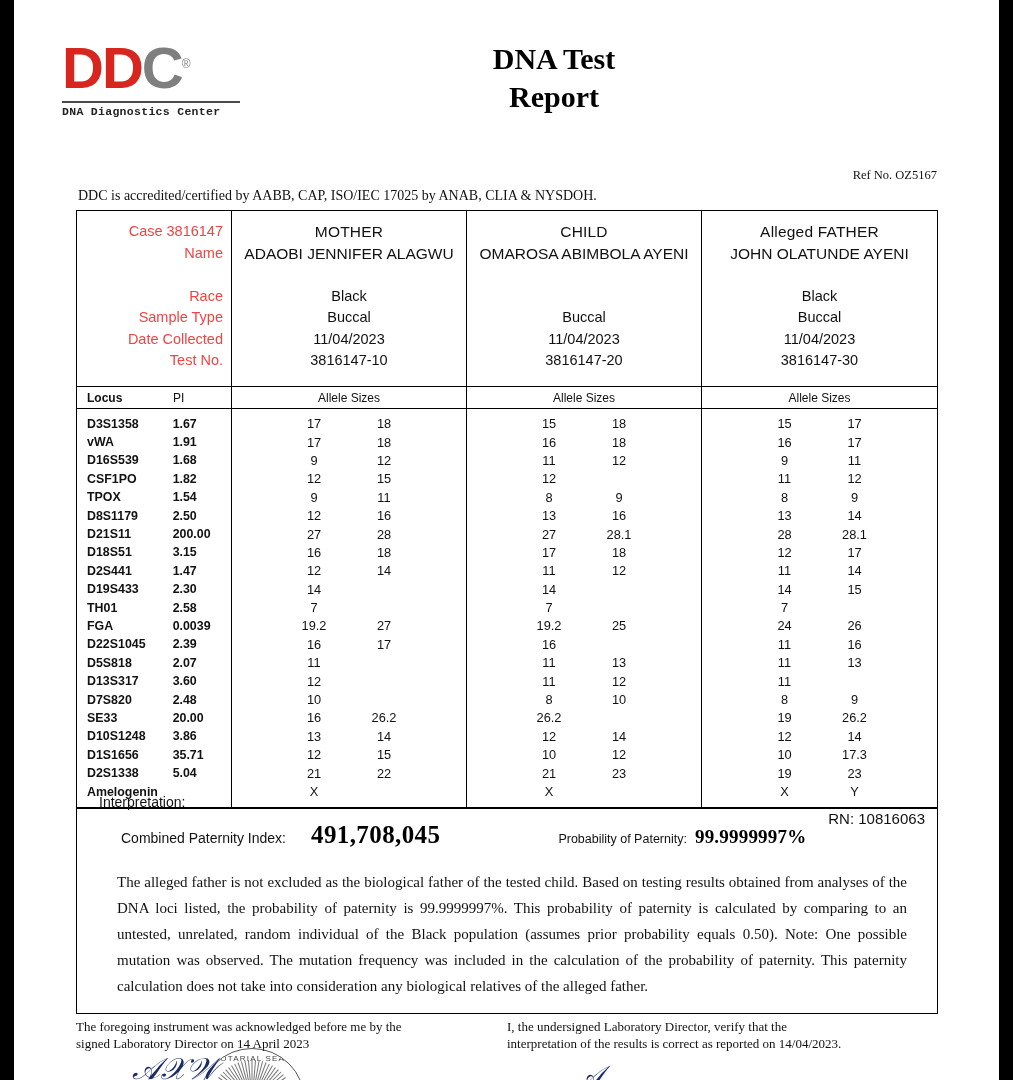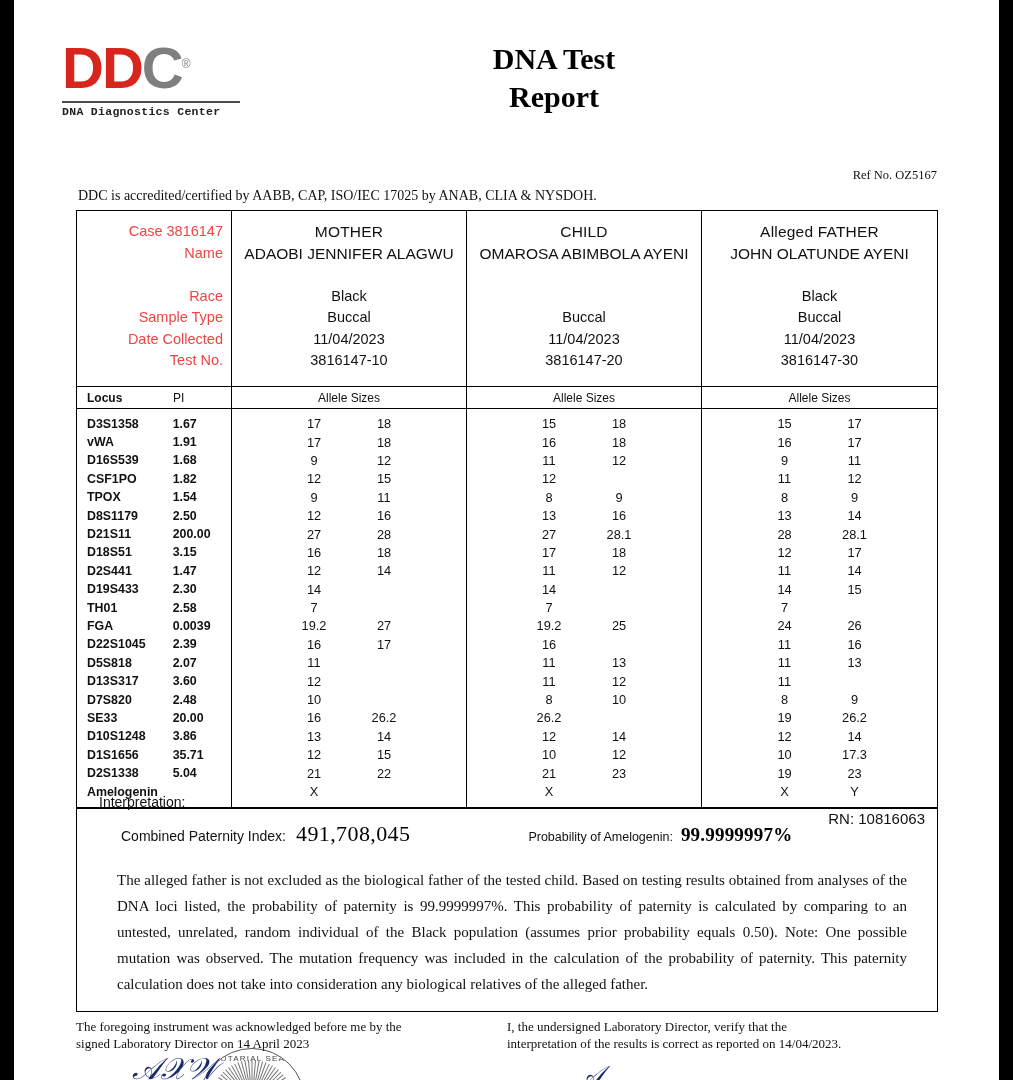--- a/index.html
+++ b/index.html
@@ -231,23 +231,23 @@
     align-items: baseline;
   }
   .cpi-label {
     font-family: "Liberation Sans", sans-serif;
     font-size: 14px;
     color: #111;
     padding-left: 22px;
   }
   .cpi-value {
     font-family: "Liberation Serif", serif;
-    font-weight: normal;
-    font-size: 22px;
-    margin-left: 10px;
+    font-weight: bold;
+    font-size: 25px;
+    margin-left: 25px;
     letter-spacing: 0.4px;
   }
   .pop-label {
     font-family: "Liberation Sans", sans-serif;
     font-size: 12.5px;
     color: #111;
     margin-left: 118px;
   }
   .pop-value {
     font-family: "Liberation Serif", serif;
@@ -740,21 +740,21 @@
           </div>
       </div>
     </div>
 
     <div class="interp">
       <div class="rn">RN: 10816063</div>
       <div class="interp-title">Interpretation:</div>
       <div class="cpi-row">
         <span class="cpi-label">Combined Paternity Index:</span>
         <span class="cpi-value">491,708,045</span>
-        <span class="pop-label">Probability of Amelogenin:</span>
+        <span class="pop-label">Probability of Paternity:</span>
         <span class="pop-value">99.9999997%</span>
       </div>
       <div class="interp-text">The alleged father is not excluded as the biological father of the tested child.  Based on testing results obtained from analyses of the DNA loci listed, the probability of paternity is 99.9999997%.  This probability of paternity is calculated by comparing to an untested, unrelated, random individual of the Black population (assumes prior probability equals 0.50).  Note: One possible mutation was observed.  The mutation frequency was included in the calculation of the probability of paternity. This paternity calculation does not take into consideration any biological relatives of the alleged father.</div>
     </div>
 
     <div class="footer">
       <div class="fcol">
         <div>The foregoing instrument was acknowledged before me by the</div>
         <div>signed Laboratory Director on 14 April 2023</div>
       </div>

